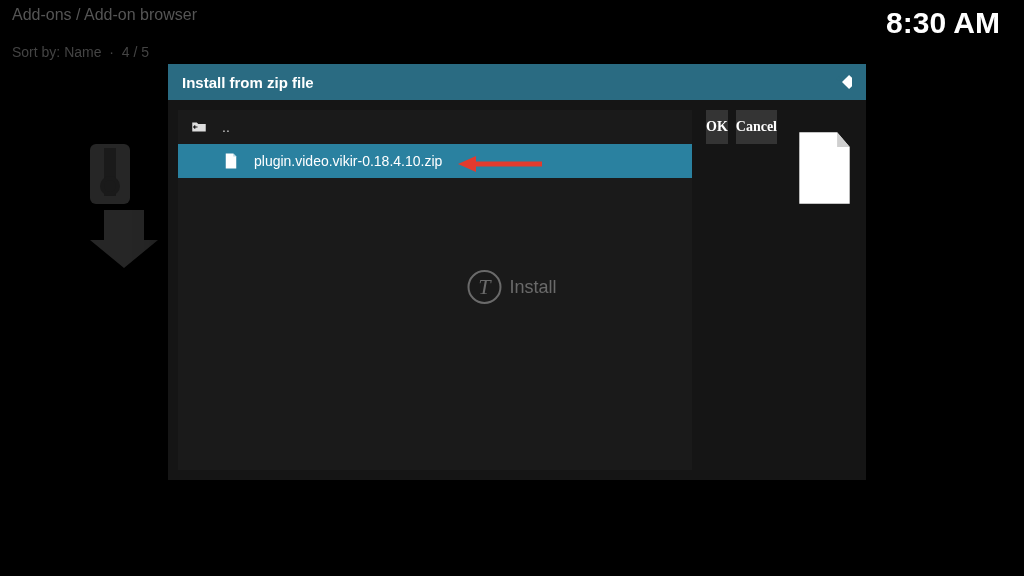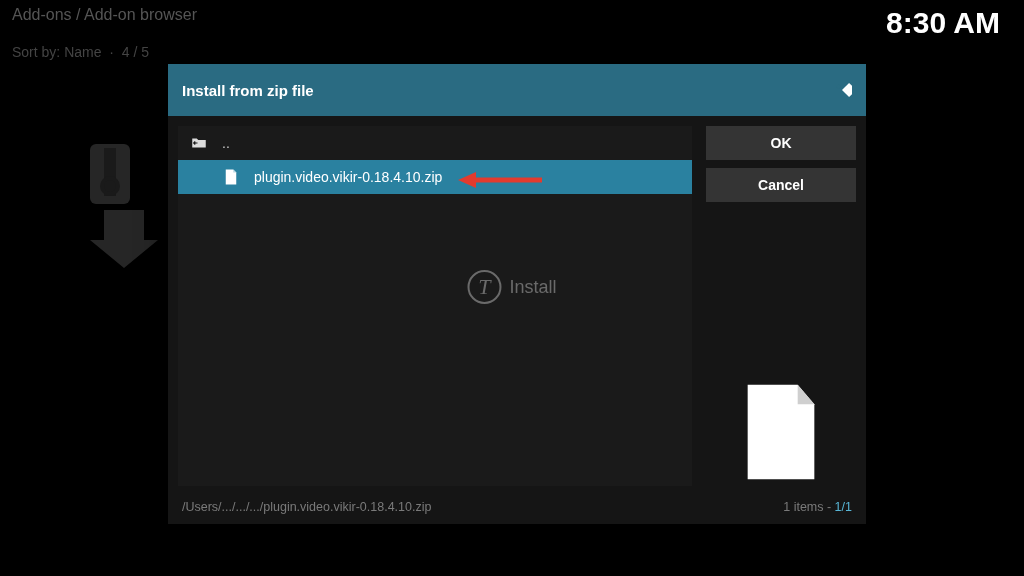--- a/index.html
+++ b/index.html
@@ -40,21 +40,21 @@
   .dialog {
     position: absolute;
     top: 64px;
     left: 168px;
     width: 698px;
     background: #151515;
     box-shadow: 0 0 24px rgba(0,0,0,0.9);
   }
   .dialog-header {
     background: #2a6b82;
-    height: 52px;
+    height: 36px;
     display: flex;
     align-items: center;
     padding: 0 14px;
     justify-content: space-between;
   }
   .dialog-title { color: #fff; font-weight: bold; font-size: 15px; }
   .kodi-logo { width: 20px; height: 20px; }
   .dialog-body {
     display: flex;
     padding: 10px;
@@ -84,22 +84,23 @@
   }
   .row-icon { width: 18px; height: 18px; flex-shrink: 0; }
   .arrow {
     position: absolute;
     top: 43px;
     left: 280px;
   }
   .side-panel {
     width: 150px;
     display: flex;
-    flex-direction: column;
+    flex-direction: row;
     gap: 8px;
+    font-family: Liberation Serif, serif;
   }
   .side-btn {
     background: #343434;
     color: #fff;
     height: 34px;
     display: flex;
     align-items: center;
     justify-content: center;
     font-size: 14px;
     font-weight: bold;
@@ -206,24 +207,18 @@
         <span>Cancel</span>
       </div>
       <div class="side-spacer"></div>
       <svg class="preview" viewBox="0 0 60 72">
         <path d="M6 2 L42 2 L54 16 L54 70 L6 70 Z" fill="#fff"></path>
         <path d="M42 2 L42 16 L54 16 Z" fill="#cfcfcf"></path>
       </svg>
     </div>
   </div>
 
-  <div class="dialog-footer">
-    <span>/Users/.../.../.../plugin.video.vikir-0.18.4.10.zip</span>
-    <span>
-      <span>1 items - </span><span class="pager-blue">1/1</span>
-    </span>
-  </div>
 </div>
 
 <div class="watermark">
   <div class="watermark-circle">T</div>
   <span>Install</span>
 </div>
 
 </body></html>

